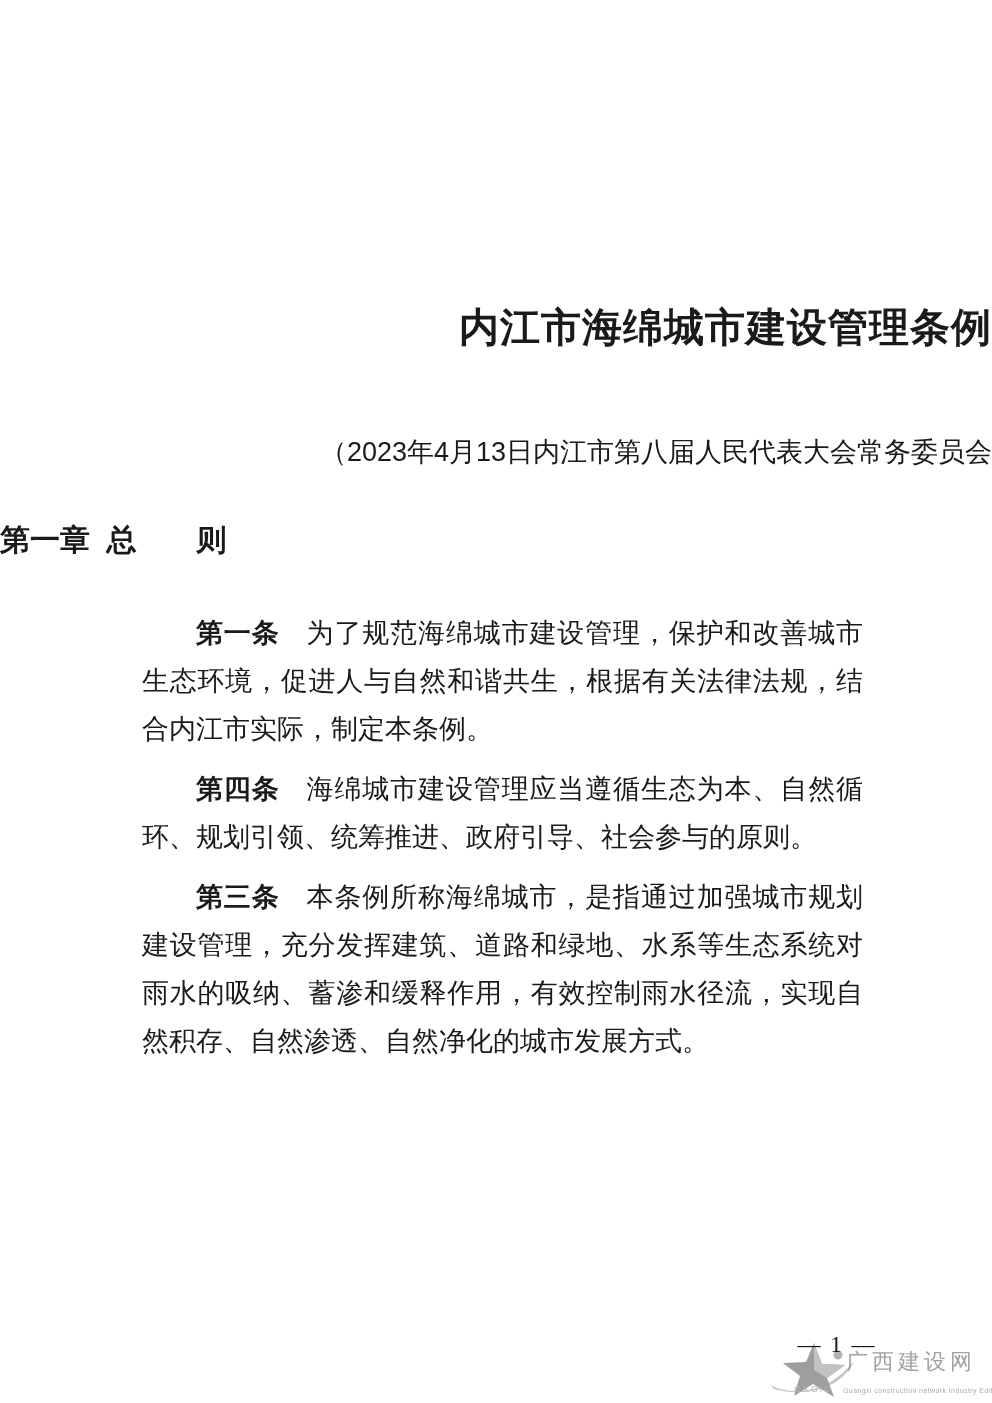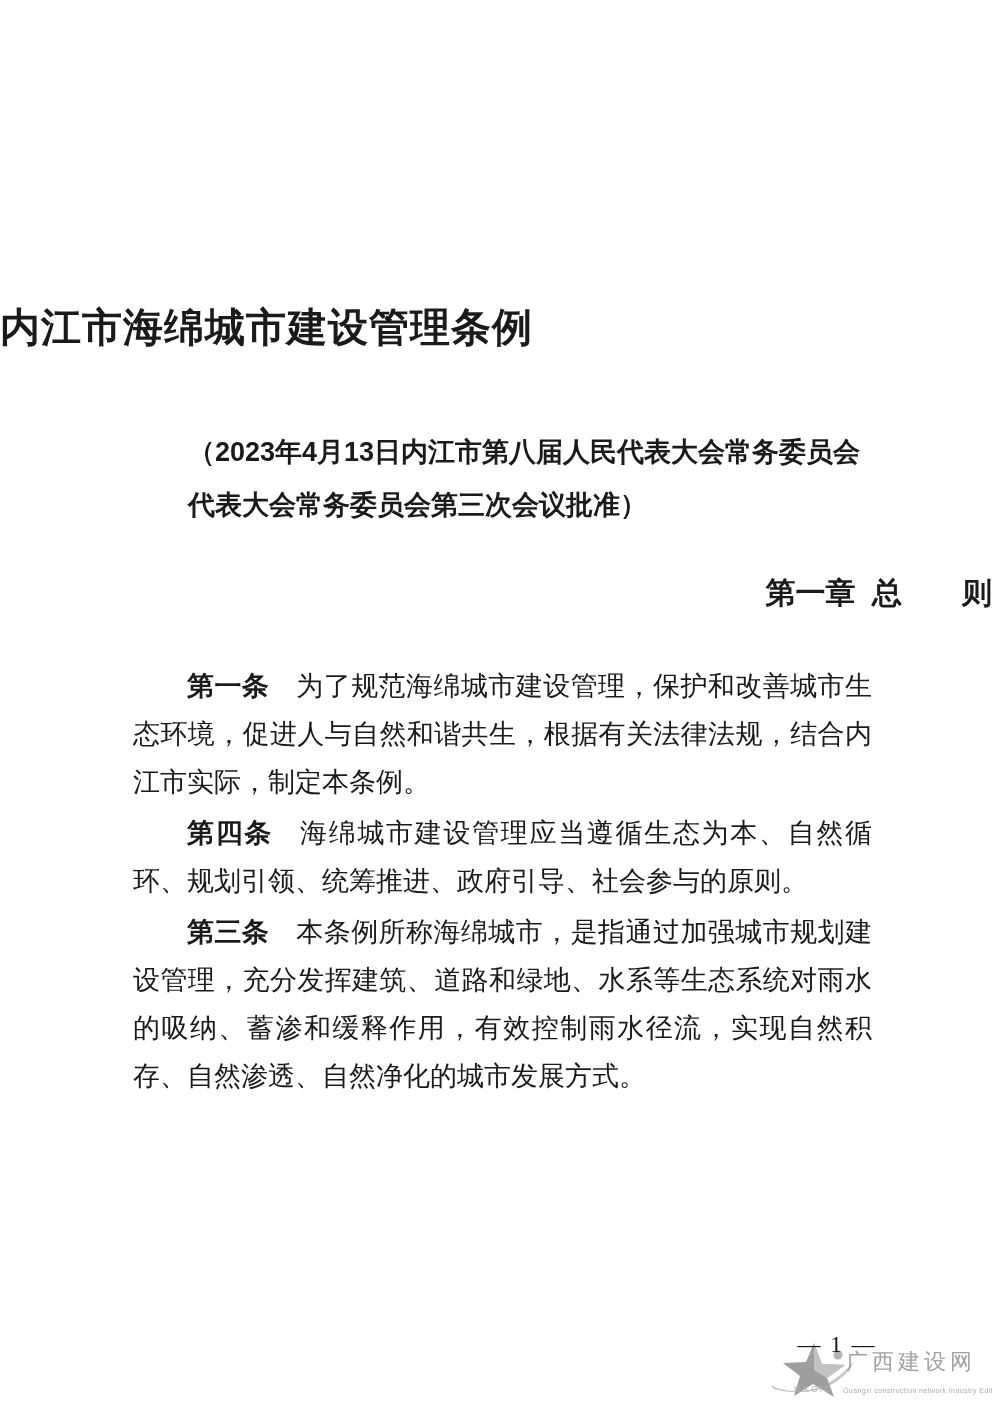--- a/index.html
+++ b/index.html
@@ -13,58 +13,59 @@
     height: 1403px;
     margin: 0 auto;
     background: #ffffff;
     color: #1a1a1a;
     font-family: "Liberation Serif", serif;
     overflow: hidden;
   }
   .doc-title {
     margin: 0;
     padding-top: 302px;
-    text-align: left;
+    text-align: right;
     font-family: "Liberation Sans", sans-serif;
     font-weight: bold;
     font-size: 40px;
     line-height: 50px;
     letter-spacing: 1px;
   }
   .preamble {
     margin: 74px 0 0 188px;
     font-family: "Liberation Sans", sans-serif;
-    font-weight: bold;
+    font-weight: normal;
     font-size: 27px;
     line-height: 53px;
+    text-align: right;
   }
   .preamble-line {
     white-space: nowrap;
   }
   .chapter-heading {
     margin-top: 38px;
-    text-align: right;
+    text-align: left;
     font-family: "Liberation Sans", sans-serif;
     font-weight: bold;
     font-size: 30px;
     line-height: 46px;
   }
   .chapter-title {
     margin-left: 0.55em;
   }
   .articles {
     margin: 46px 0 0 130px;
     width: 745px;
     font-size: 27px;
     line-height: 48px;
     text-align: justify;
     text-justify: inter-ideograph;
   }
   .article {
-    margin: 3px;
+    margin: 12px;
     text-indent: 2em;
   }
   .article-label {
     font-family: "Liberation Sans", sans-serif;
     font-weight: bold;
     margin-right: 1em;
   }
   .footer {
     position: absolute;
     left: 0;
@@ -129,21 +130,20 @@
 </style>
 </head>
 <body>
 
 <div class="page">
 
   <h1 class="doc-title">内江市海绵城市建设管理条例</h1>
 
   <div class="preamble">
     <div class="preamble-line">（2023年4月13日内江市第八届人民代表大会常务委员会</div>
-    <div class="preamble-line">代表大会常务委员会第三次会议批准）</div>
   </div>
 
   <div class="chapter-heading">
     <span class="chapter-number">第一章</span><span class="chapter-title">总　　则</span>
   </div>
 
   <div class="articles">
     <p class="article">
       <span class="article-label">第一条</span><span class="article-text">为了规范海绵城市建设管理，保护和改善城市生态环境，促进人与自然和谐共生，根据有关法律法规，结合内江市实际，制定本条例。</span>
     </p>

